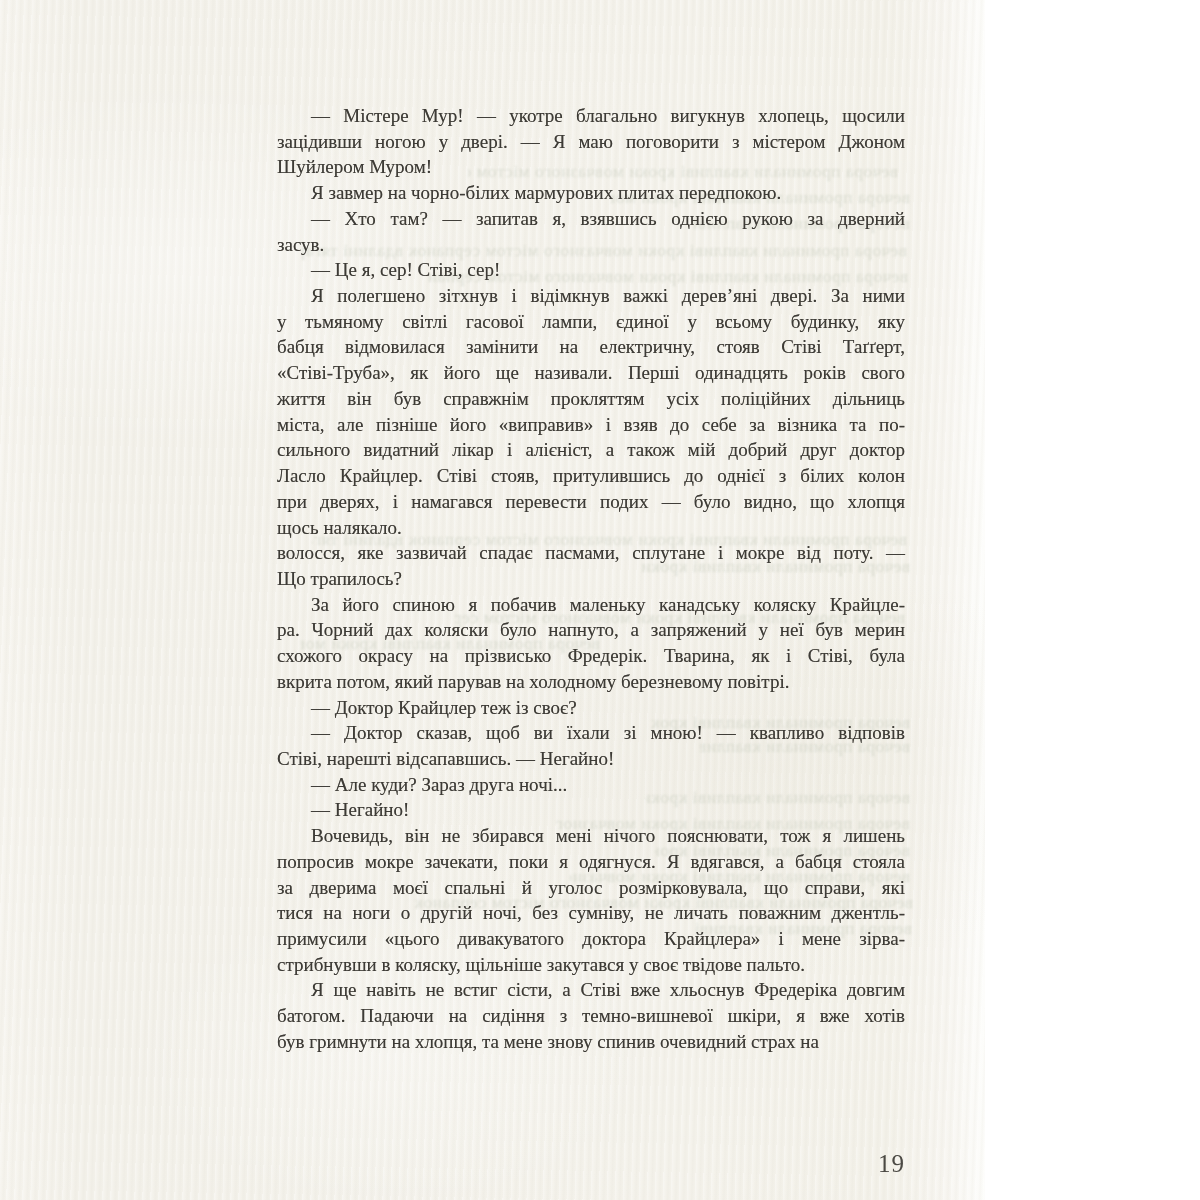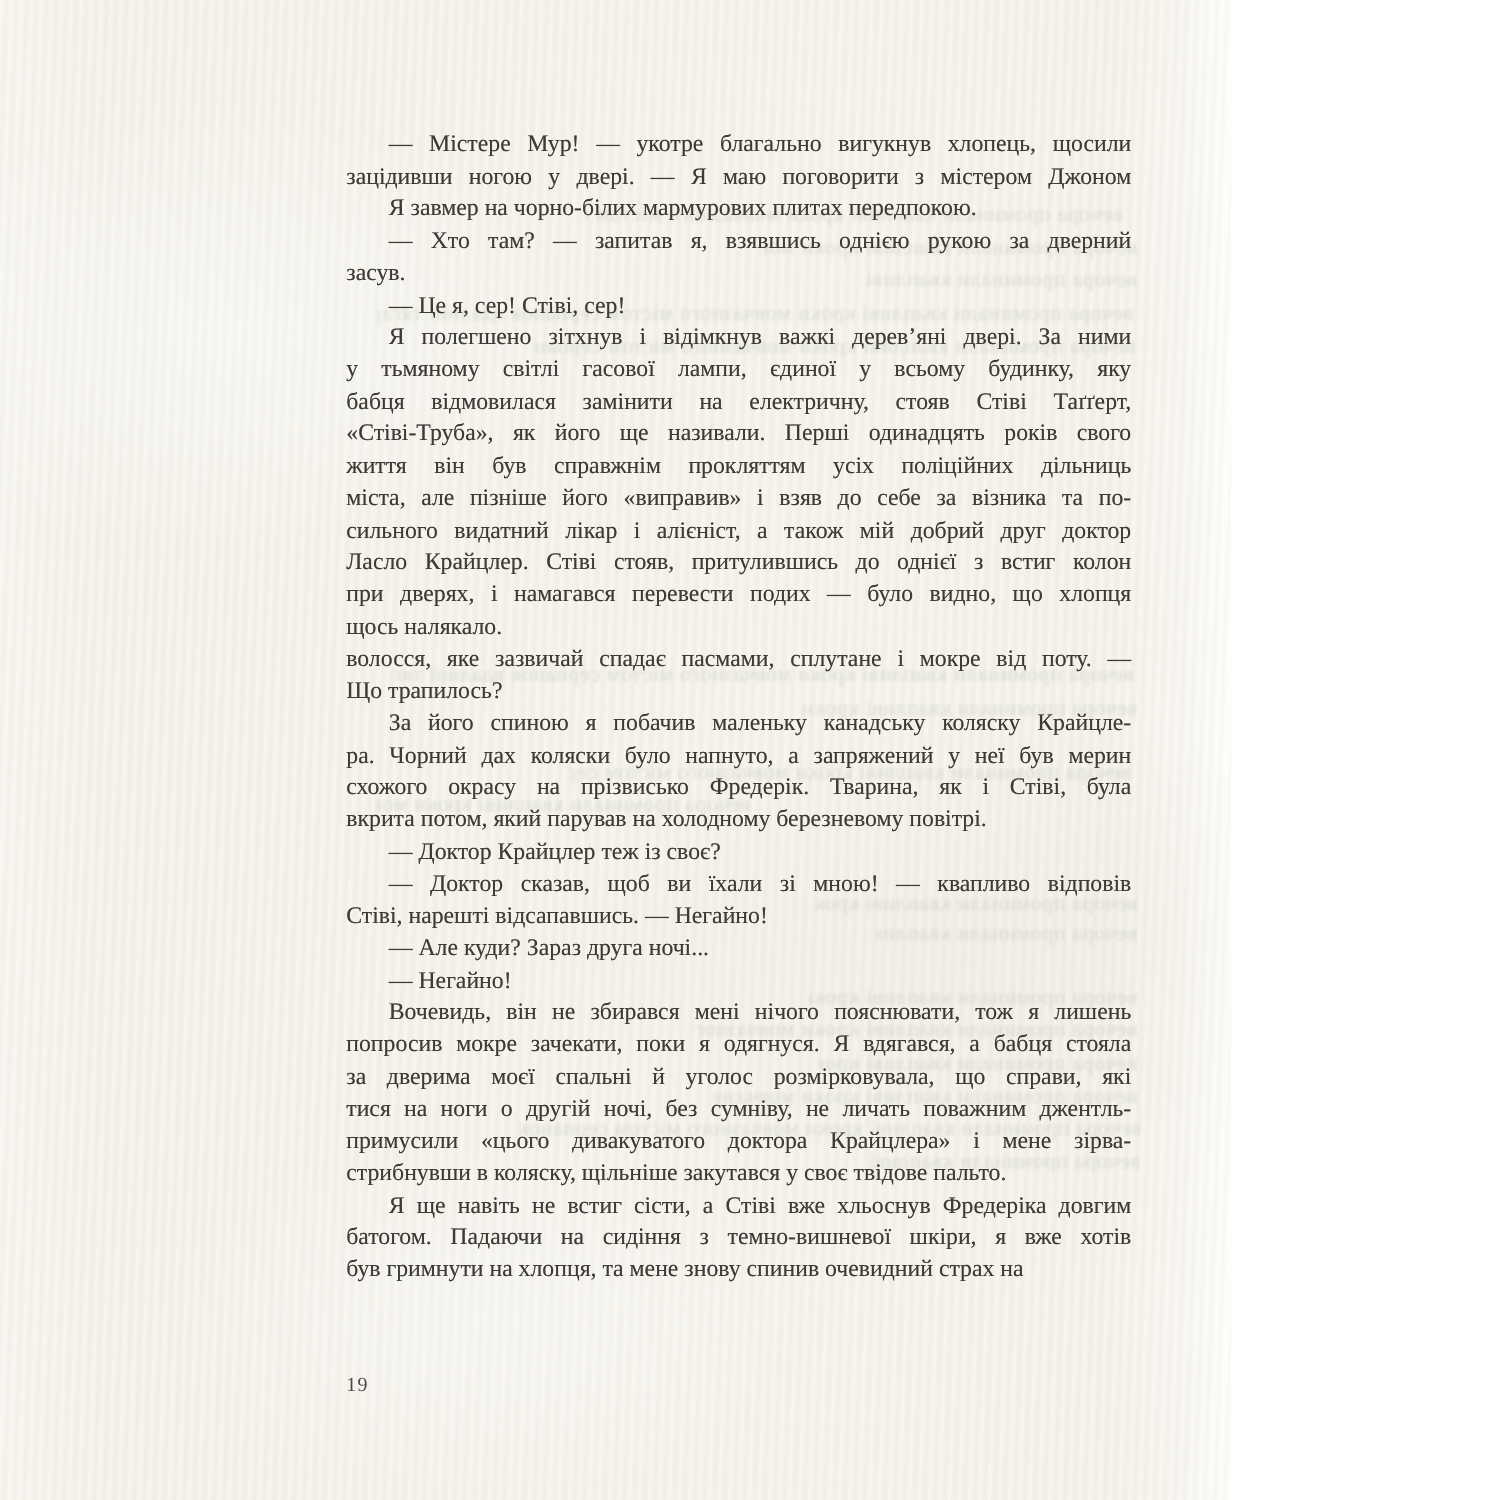--- a/index.html
+++ b/index.html
@@ -70,24 +70,24 @@
     height: 25.72px;
     line-height: 25.72px;
     text-align: justify;
     text-align-last: justify;
     white-space: normal;
   }
   .line.plast { text-align-last: left; }
   .line.pfirst { text-indent: 34px; }
   .pagenum {
     position: absolute;
-    left: 277px; top: 1100px;
+    left: 277px; top: 1150px;
     width: 628px;
-    text-align: left;
-    font-size: 16px;
+    text-align: right;
+    font-size: 25px;
     letter-spacing: 1px;
     color: #4b4944;
   }
 </style>
 </head>
 <body>
 
 <div class="stage">
   <div class="paper"></div>
   <div id="bleed">
@@ -105,32 +105,33 @@
       <div class="bleed-line" style="top: 787px; left: 645px; width: 265px;">вечора проминали квапливі кроки мовчазного містом серпанок вдалині тягарем клопоту вирішив апечно вечора проминали квапливі кроки</div>
       <div class="bleed-line" style="top: 813px; left: 555px; width: 355px;">вечора проминали квапливі кроки мовчазного містом серпанок вдалині тягарем клопоту вирішив апечно вечора проминали квапливі кроки</div>
       <div class="bleed-line" style="top: 840px; left: 655px; width: 255px;">вечора проминали квапливі кроки мовчазного містом серпанок вдалині тягарем клопоту вирішив апечно вечора проминали квапливі кроки</div>
       <div class="bleed-line" style="top: 866px; left: 570px; width: 340px;">вечора проминали квапливі кроки мовчазного містом серпанок вдалині тягарем клопоту вирішив апечно вечора проминали квапливі кроки</div>
       <div class="bleed-line" style="top: 892px; left: 408px; width: 505px;">вечора проминали квапливі кроки мовчазного містом серпанок вдалині тягарем клопоту вирішив апечно вечора проминали квапливі кроки</div>
       <div class="bleed-line" style="top: 918px; left: 690px; width: 222px;">вечора проминали квапливі кроки мовчазного містом серпанок вдалині тягарем клопоту вирішив апечно вечора проминали квапливі кроки</div>
     </div>
   <div class="textblock" id="textblock">
       <div class="line pfirst">— Містере Мур! — укотре благально вигукнув хлопець, щосили</div>
       <div class="line">зацідивши ногою у двері. — Я маю поговорити з містером Джоном</div>
+      <div class="line plast">Шуйлером Муром!</div>
       <div class="line pfirst plast">Я завмер на чорно-білих мармурових плитах передпокою.</div>
       <div class="line pfirst">— Хто там? — запитав я, взявшись однією рукою за дверний</div>
       <div class="line plast">засув.</div>
       <div class="line pfirst plast">— Це я, сер! Стіві, сер!</div>
       <div class="line pfirst">Я полегшено зітхнув і відімкнув важкі дерев’яні двері. За ними</div>
       <div class="line">у тьмяному світлі гасової лампи, єдиної у всьому будинку, яку</div>
       <div class="line">бабця відмовилася замінити на електричну, стояв Стіві Таґґерт,</div>
       <div class="line">«Стіві-Труба», як його ще називали. Перші одинадцять років свого</div>
       <div class="line">життя він був справжнім прокляттям усіх поліційних дільниць</div>
       <div class="line">міста, але пізніше його «виправив» і взяв до себе за візника та по-</div>
       <div class="line">сильного видатний лікар і алієніст, а також мій добрий друг доктор</div>
-      <div class="line">Ласло Крайцлер. Стіві стояв, притулившись до однієї з встиг колон</div>
+      <div class="line">Ласло Крайцлер. Стіві стояв, притулившись до однієї з білих колон</div>
       <div class="line">при дверях, і намагався перевести подих — було видно, що хлопця</div>
       <div class="line plast">щось налякало.</div>
       <div class="line">волосся, яке зазвичай спадає пасмами, сплутане і мокре від поту. —</div>
       <div class="line plast">Що трапилось?</div>
       <div class="line pfirst">За його спиною я побачив маленьку канадську коляску Крайцле-</div>
       <div class="line">ра. Чорний дах коляски було напнуто, а запряжений у неї був мерин</div>
       <div class="line">схожого окрасу на прізвисько Фредерік. Тварина, як і Стіві, була</div>
       <div class="line plast">вкрита потом, який парував на холодному березневому повітрі.</div>
       <div class="line pfirst plast">— Доктор Крайцлер теж із своє?</div>
       <div class="line pfirst">— Доктор сказав, щоб ви їхали зі мною! — квапливо відповів</div>

